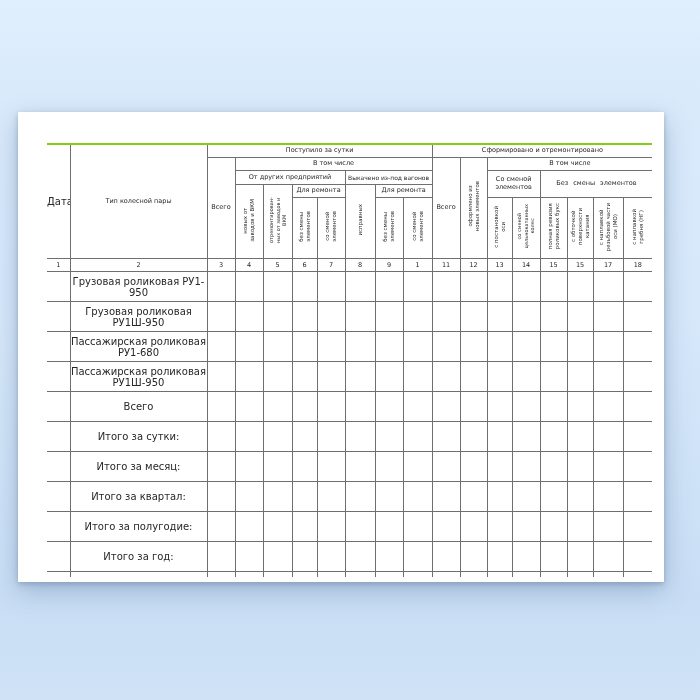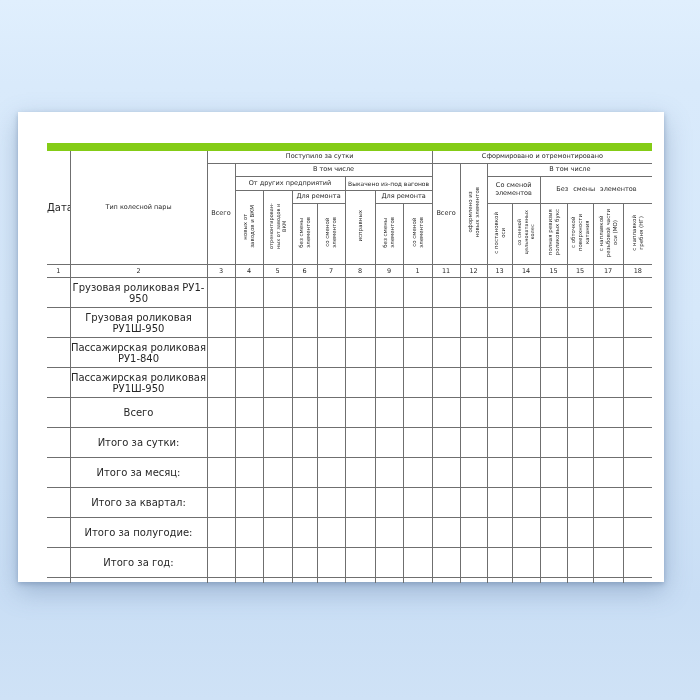--- a/index.html
+++ b/index.html
@@ -15,21 +15,21 @@
   table.reg{
     position:absolute;left:29px;top:31px;width:605px;
     border-collapse:collapse;table-layout:fixed;
   }
   .reg th,.reg td{
     border:1px solid #6f6f6f;padding:0;margin:0;
     font-family:"DejaVu Sans",sans-serif;font-weight:normal;color:#272727;
     text-align:center;vertical-align:middle;overflow:hidden;
   }
   thead th{font-size:6.5px;line-height:1.2;white-space:nowrap;}
-  .r1 th{height:12px;border-top:8px solid #84cc16;}
+  .r1 th{height:12px;border-top:2px solid #84cc16;}
   .r2 th{height:12px;}
   .r3 th{height:13px;}
   .r4 th{height:12px;}
   .r5 th{height:60px;}
   .r6 td{height:12px;font-size:6.5px;}
   .pre{white-space:pre-line !important;}
   .sm{font-size:6px;}
   .ws{word-spacing:3px;}
   .vtext{
     display:inline-block;writing-mode:vertical-rl;transform:rotate(180deg);
@@ -181,21 +181,21 @@
           <td class="dc"></td>
           <td class="dc"></td>
           <td class="dc"></td>
           <td class="dc"></td>
           <td class="dc"></td>
           <td class="dc"></td>
           <td class="dc lc"></td>
         </tr>
       <tr class="br">
         <td class="fc"></td>
-        <td class="lbl">Пассажирская роликовая РУ1-840</td>
+        <td class="lbl">Пассажирская роликовая РУ1-680</td>
       <td class="dc"></td>
           <td class="dc"></td>
           <td class="dc"></td>
           <td class="dc"></td>
           <td class="dc"></td>
           <td class="dc"></td>
           <td class="dc"></td>
           <td class="dc"></td>
           <td class="dc"></td>
           <td class="dc"></td>

